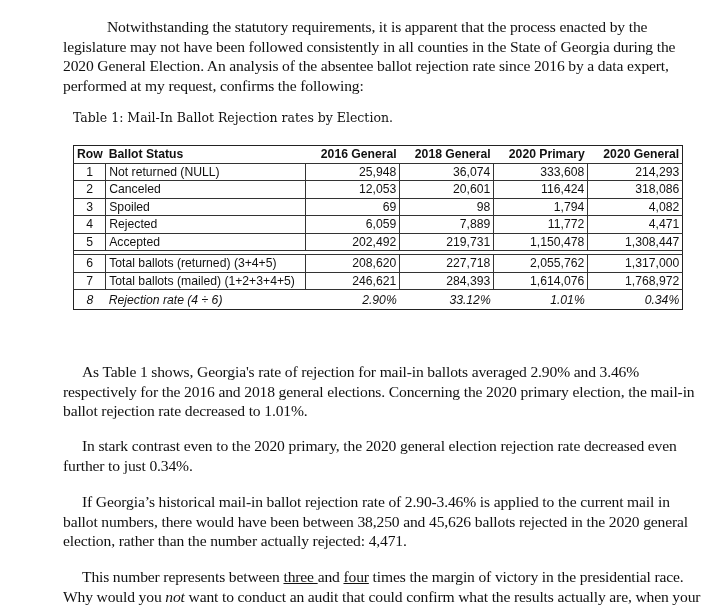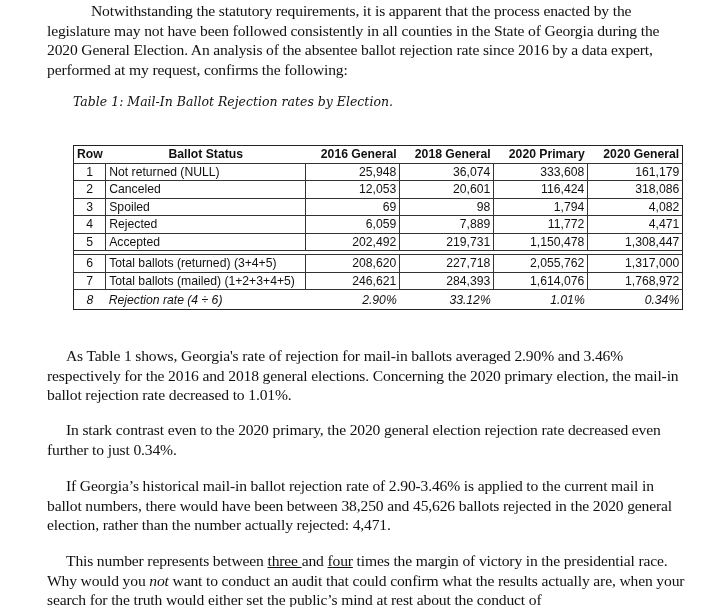--- a/index.html
+++ b/index.html
@@ -5,46 +5,46 @@
     html, body { margin: 0; padding: 0; background: #ffffff; }
     body {
       width: 706px; height: 607px; overflow: hidden; position: relative;
       font-family: "Liberation Serif", "DejaVu Serif", serif;
       color: #111;
     }
     .para {
       position: absolute; left: 47px; width: 640px;
       font-size: 15.6px; line-height: 19.5px;
       letter-spacing: -0.15px;
-      margin: 0;
+      margin: 16px;
     }
     .para .indent { display: inline-block; width: 44px; }
     .para .indent-sm { display: inline-block; width: 19px; }
     #p1 { top: 1px; }
     #p2 { top: 346px; }
     #p3 { top: 420px; }
     #p4 { top: 476px; }
     #p5 { top: 551px; }
     .caption {
-      position: absolute; left: 73px; top: 94px;
+      position: absolute; left: 73px; top: 110px;
       font-family: "DejaVu Serif", "Liberation Serif", serif;
-      font-style: italic; font-size: 12.5px; color: #111; text-align: center;
+      font-size: 12.5px; color: #111; text-align: center;
     }
     table.ballots {
       position: absolute; left: 73px; top: 145px;
       border-collapse: collapse;
       font-family: "Liberation Sans", "DejaVu Sans", sans-serif;
       font-size: 12.2px; color: #111;
     }
     table.ballots td, table.ballots th {
       height: 16.5px; padding: 0 3px; line-height: 16px; white-space: nowrap;
     }
     table.ballots th { font-weight: bold; text-align: right; }
     table.ballots th.c-row { text-align: center; margin-top: 24px; }
-    table.ballots th.c-status { text-align: center; }
+    table.ballots th.c-status { text-align: left; }
     .c-row { width: 25px; text-align: center; }
     .c-status { width: 193px; text-align: left; }
     .c-num { width: 87px; text-align: right; }
     .c-num.last { width: 88px; }
     tbody.main td { border: 1px solid #333; }
     tbody.main td.c-row { border-left: 1.5px solid #222; border-right: 1px solid #333; }
     tbody.totals td { border: 1px solid #333; }
     tbody.rate td { border-top: 1px solid #333; border-bottom: 1.5px solid #222; font-style: italic; }
     tbody.rate td.c-row { border-left: 1.5px solid #222; }
     tbody.rate td.last { border-right: 1.5px solid #222; margin-top: 36px; }
@@ -73,21 +73,21 @@
       <th class="c-num last">2020 General</th>
     </tr>
   </thead>
   <tbody class="main">
     <tr>
       <td class="c-row">1</td>
       <td class="c-status">Not returned (NULL)</td>
       <td class="c-num">25,948</td>
       <td class="c-num">36,074</td>
       <td class="c-num">333,608</td>
-      <td class="c-num last">161,179</td>
+      <td class="c-num last">214,293</td>
     </tr>
     <tr>
       <td class="c-row">2</td>
       <td class="c-status">Canceled</td>
       <td class="c-num">12,053</td>
       <td class="c-num">20,601</td>
       <td class="c-num">116,424</td>
       <td class="c-num last">318,086</td>
     </tr>
     <tr>

